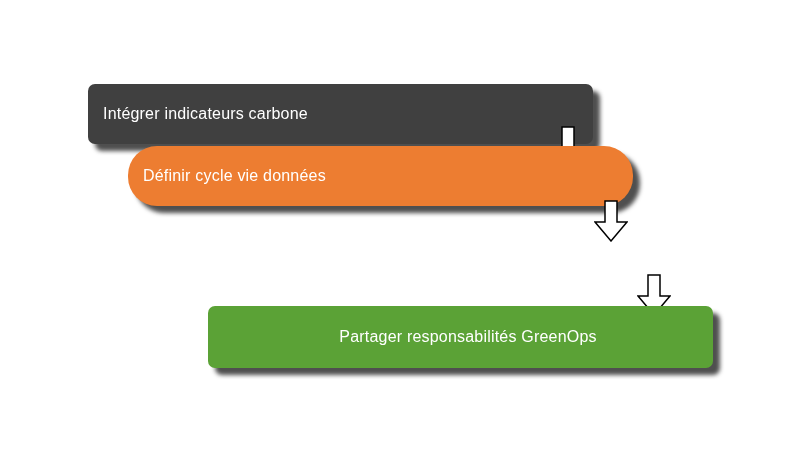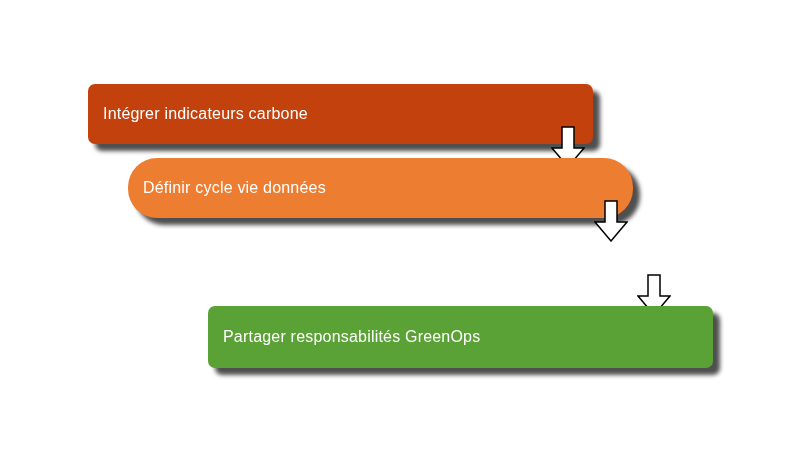--- a/index.html
+++ b/index.html
@@ -26,39 +26,39 @@
     box-sizing: border-box;
     padding-left: 15px;
   }
   .step .label {
     color: #ffffff;
     font-size: 16px;
     letter-spacing: 0.2px;
     white-space: nowrap;
   }
   .step-1 { left: 88px;  top: 84px;  }
-  .step-2 { left: 128px; top: 158px; border-radius: 29px; }
+  .step-2 { left: 128px; top: 146px; border-radius: 29px; }
   .step-3 { left: 168px; top: 232px; }
-  .step-4 { left: 208px; top: 306px; height: 62px; }
+  .step-4 { left: 208px; top: 306px; height: 62px; justify-content: center; }
 
   .down-arrow {
     position: absolute;
     width: 34px;
     height: 42px;
   }
   .arrow-1 { left: 551px; top: 126px; }
   .arrow-2 { left: 594px; top: 200px; }
   .arrow-3 { left: 637px; top: 274px; }
 </style>
 </head>
 <body>
 
 <div class="canvas">
 
-  <div class="step step-1" style="background: #c2410c;">
+  <div class="step step-1" style="background: #404040;">
     <span class="label">Intégrer indicateurs carbone</span>
   </div>
 
   <svg class="down-arrow arrow-1" viewBox="0 0 34 42" xmlns="http://www.w3.org/2000/svg">
     <polygon points="11,1 23,1 23,22 33,22 17,41 1,22 11,22" fill="#FFFFFF" stroke="#000000" stroke-width="1.5" stroke-linejoin="miter"></polygon>
   </svg>
 
   <div class="step step-2" style="background: rgb(237, 125, 49);">
     <span class="label">Définir cycle vie données</span>
   </div>

